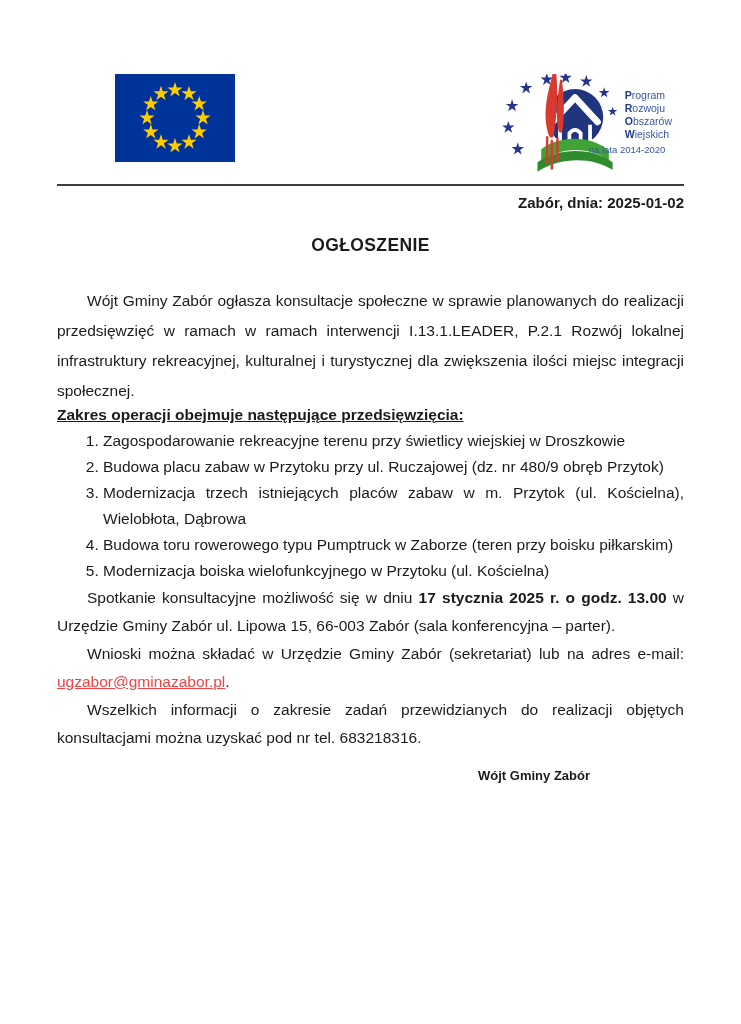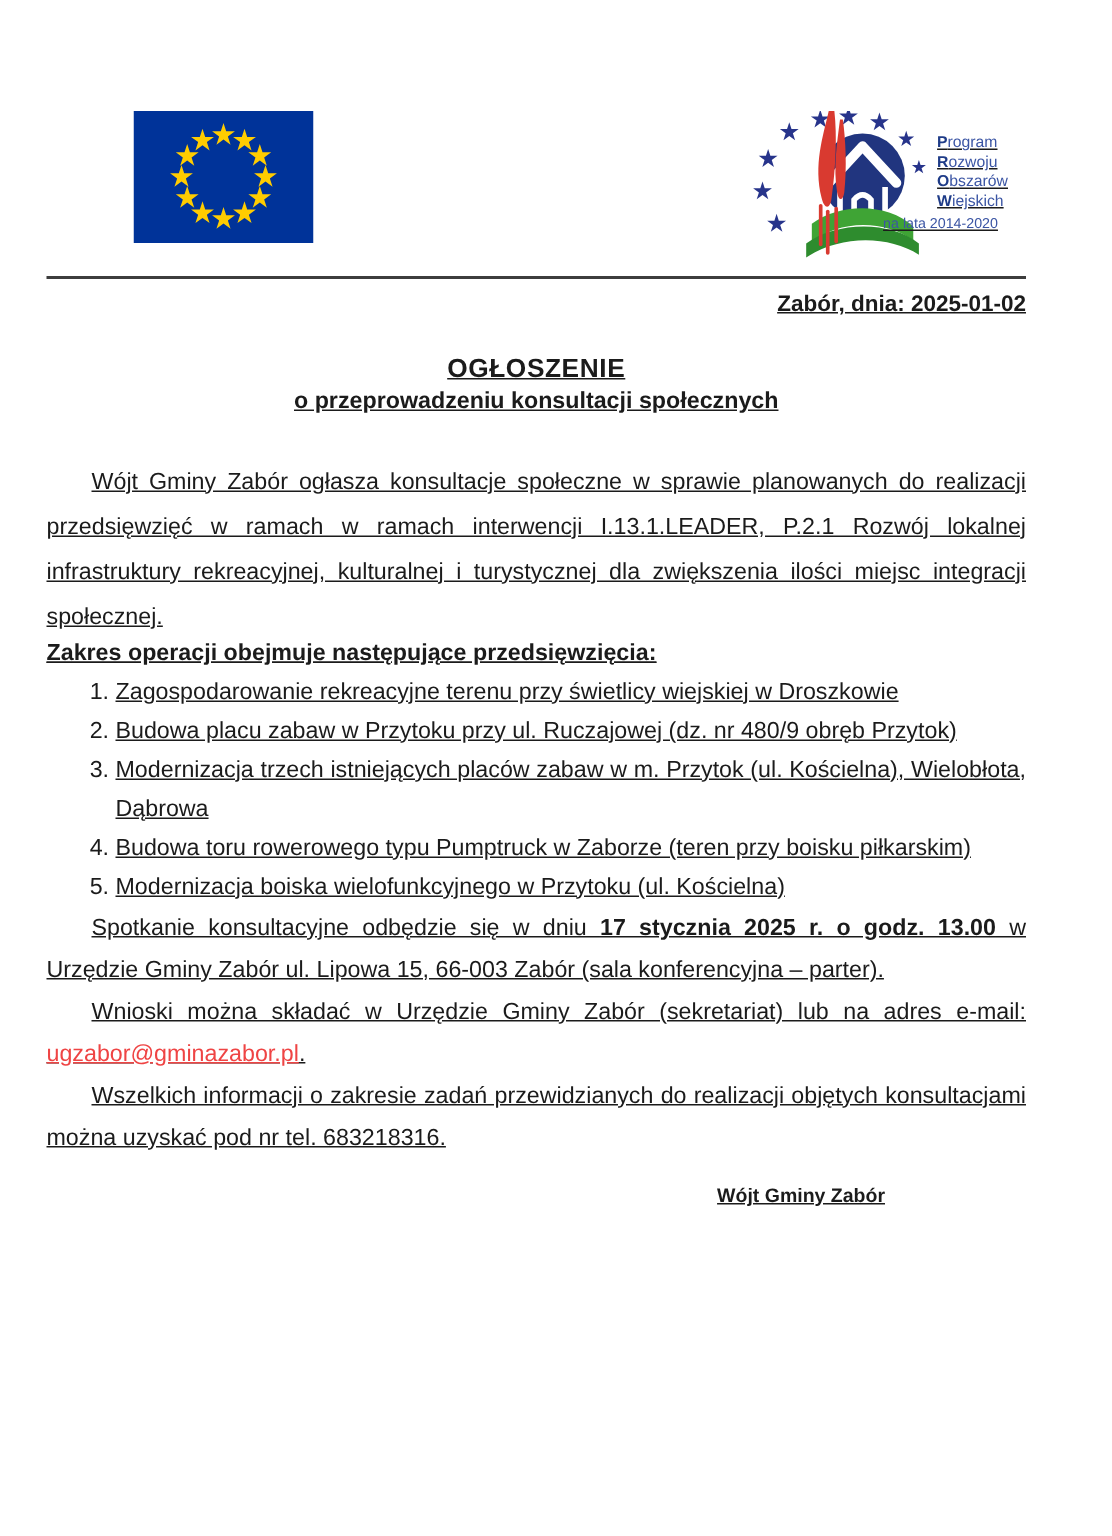--- a/index.html
+++ b/index.html
@@ -3,21 +3,21 @@
 <meta charset="utf-8">
 <style>
   html, body { margin: 0; padding: 0; }
   body {
     width: 741px; height: 1024px;
     background: #ffffff;
     font-family: "Liberation Sans", sans-serif;
     color: #1b1b1b;
     overflow: hidden;
   }
-  .page { box-sizing: border-box; width: 741px; height: 816px; padding: 74px 57px 0 31px; text-decoration: underline; }
+  .page { box-sizing: border-box; width: 741px; height: 816px; padding: 74px 57px 0 57px; }
 
   
   .logos { display: flex; align-items: flex-start; }
   .eu-flag { margin-left: 58px; }
   .eu-flag svg { display: block; width: 120px; height: 88px; }
   .prow { margin-left: auto; margin-right: 12px; display: flex; align-items: flex-start; position: relative; }
   .prow svg { display: block; width: 124px; }
   .prow-text { margin-left: 3px; margin-top: 15px; }
   .prow-line { font-size: 10.5px; line-height: 13px; color: #3b55a4; }
   .prow-line::first-letter { font-weight: bold; color: #1f3c88; }
@@ -121,36 +121,35 @@
       </div>
     </div>
   </div>
 
 
   <hr class="rule">
 
   <div class="date-line">Zabór, dnia: 2025-01-02</div>
 
   <div class="ann-title">OGŁOSZENIE</div>
-  <div class="ann-subtitle">o przeprowadzeniu konsultacji społecznych</div>
 
   <p class="body-par intro">Wójt Gminy Zabór ogłasza konsultacje społeczne w sprawie planowanych do realizacji przedsięwzięć w ramach w ramach interwencji I.13.1.LEADER, P.2.1 Rozwój lokalnej infrastruktury rekreacyjnej, kulturalnej i turystycznej dla zwiększenia ilości miejsc integracji społecznej.</p>
 
   <div class="scope-heading">Zakres operacji obejmuje następujące przedsięwzięcia:</div>
 
   <ol class="scope-list">
     <li>Zagospodarowanie rekreacyjne terenu przy świetlicy wiejskiej w Droszkowie</li>
     <li>Budowa placu zabaw w Przytoku przy ul. Ruczajowej (dz. nr 480/9 obręb Przytok)</li>
     <li>Modernizacja trzech istniejących placów zabaw w m. Przytok (ul. Kościelna), Wielobłota, Dąbrowa</li>
     <li>Budowa toru rowerowego typu Pumptruck w Zaborze (teren przy boisku piłkarskim)</li>
     <li>Modernizacja boiska wielofunkcyjnego w Przytoku (ul. Kościelna)</li>
   </ol>
 
 
-  <p class="body-par tight"><span>Spotkanie konsultacyjne odbędzie się w dniu </span><b>17 stycznia 2025 r. o godz. 13.00</b><span> w Urzędzie Gminy Zabór ul. Lipowa 15, 66-003 Zabór (sala konferencyjna – parter).</span></p>
+  <p class="body-par tight"><span>Spotkanie konsultacyjne możliwość się w dniu </span><b>17 stycznia 2025 r. o godz. 13.00</b><span> w Urzędzie Gminy Zabór ul. Lipowa 15, 66-003 Zabór (sala konferencyjna – parter).</span></p>
 
   <p class="body-par tight"><span>Wnioski można składać w Urzędzie Gminy Zabór (sekretariat) lub na adres e-mail: </span><a class="email-link" href="#">ugzabor@gminazabor.pl</a><span>.</span></p>
 
   <p class="body-par tight">Wszelkich informacji o zakresie zadań przewidzianych do realizacji objętych konsultacjami można uzyskać pod nr tel. 683218316.</p>
 
   <div class="signature">Wójt Gminy Zabór</div>
 
 </div>
 
 </body></html>

